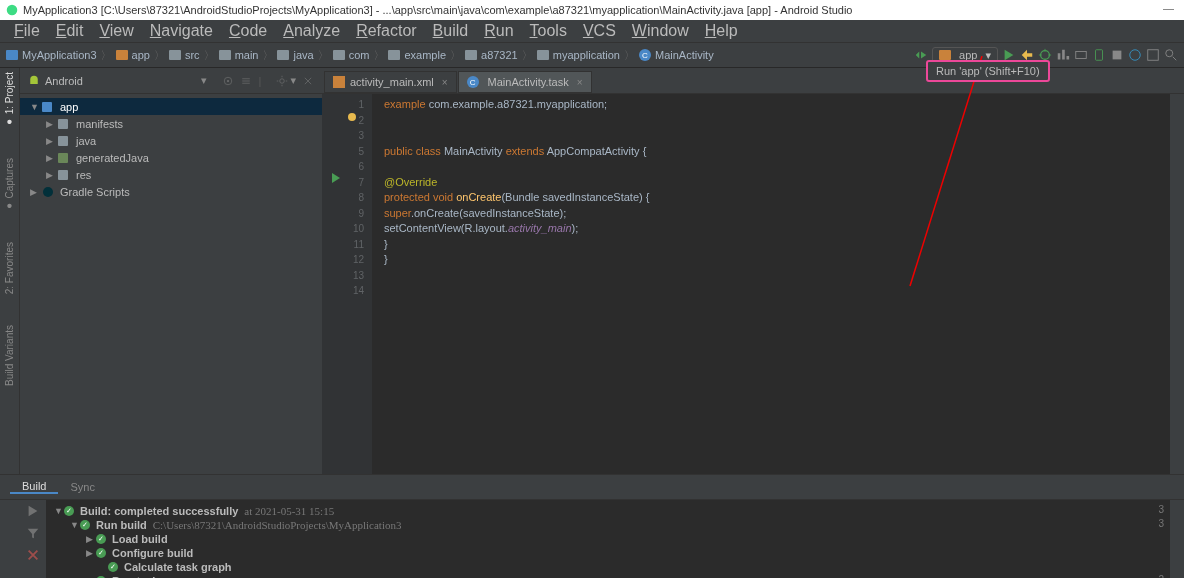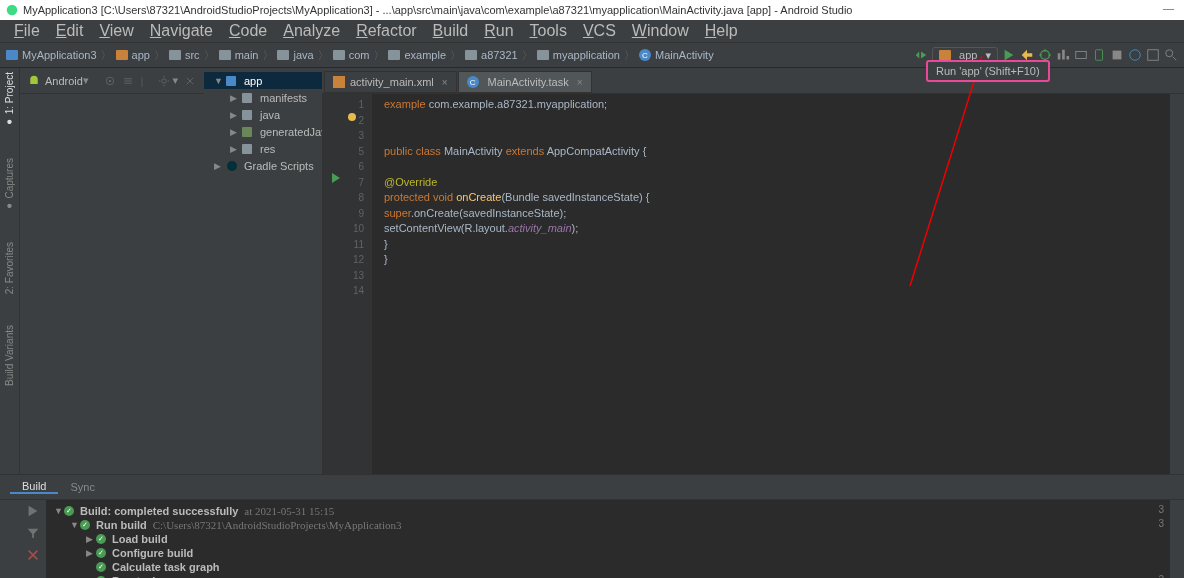--- a/index.html
+++ b/index.html
@@ -17,21 +17,21 @@
 .folder-icon.blue { background:#4a88c7; }
 .folder-icon.orange { background:#c9823b; }
 .class-icon { width:12px; height:12px; background:#4a88c7; border-radius:50%; margin-right:4px; display:flex; align-items:center; justify-content:center; font-size:8px; color:#fff; }
 .toolbar-right { display:flex; align-items:center; gap:4px; }
 .run-config { background:#3c3f41; border:1px solid #555; padding:1px 6px; font-size:11px; color:#bbb; display:flex; align-items:center; gap:4px; border-radius:3px; }
 .run-config .sel { color:#bbb; margin-left:4px; }
 .tb-icon { width:14px; height:14px; cursor:pointer; }
 .main-area { height:406px; display:flex; background:#2b2b2b; }
 .left-gutter { width:20px; background:#3c3f41; border-right:1px solid #323232; display:flex; flex-direction:column; align-items:center; padding-top:4px; gap:30px; }
 .vtext { writing-mode:vertical-lr; transform:rotate(180deg); font-size:10px; color:#888; cursor:pointer; }
-.project-panel { width:302px; background:#3c3f41; display:flex; }
+.project-panel { width:302px; background:#3c3f41; display:flex; flex-direction:column; }
 .project-header { height:26px; display:flex; align-items:center; padding:0 8px; font-size:11px; color:#bbb; border-bottom:1px solid #323232; }
 .android-icon { width:12px; height:12px; margin-right:5px; }
 .project-header .title { flex:1; }
 .ph-icon { width:12px; height:12px; margin-left:6px; opacity:.6; cursor:pointer; }
 .tree { flex:1; padding:4px 0; font-size:11px; color:#bbb; }
 .tree-item { display:flex; align-items:center; height:17px; padding-left:10px; cursor:pointer; }
 .tree-item.selected { background:#0d293e; color:#fff; }
 .tree-arrow { width:8px; color:#888; font-size:9px; }
 .tree-icon { width:14px; height:12px; margin:0 4px; display:flex; align-items:center; justify-content:center; }
 .editor-area { flex:1; display:flex; flex-direction:column; background:#2b2b2b; }
@@ -329,21 +329,21 @@
       <div class="build-row" style="padding-left:40px">
         <span class="arr">▶</span>
         <span class="dot">✓</span>
         <span class="txt"><b>Load build</b> </span>
       </div>
       <div class="build-row" style="padding-left:40px">
         <span class="arr">▶</span>
         <span class="dot">✓</span>
         <span class="txt"><b>Configure build</b> </span>
       </div>
-      <div class="build-row" style="padding-left:40px">
+      <div class="build-row" style="padding-left:52px">
         <span class="arr"></span>
         <span class="dot">✓</span>
         <span class="txt"><b>Calculate task graph</b> </span>
       </div>
       <div class="build-row" style="padding-left:40px">
         <span class="arr">▶</span>
         <span class="dot">✓</span>
         <span class="txt"><b>Run tasks</b> </span>
       </div>
     </div>

